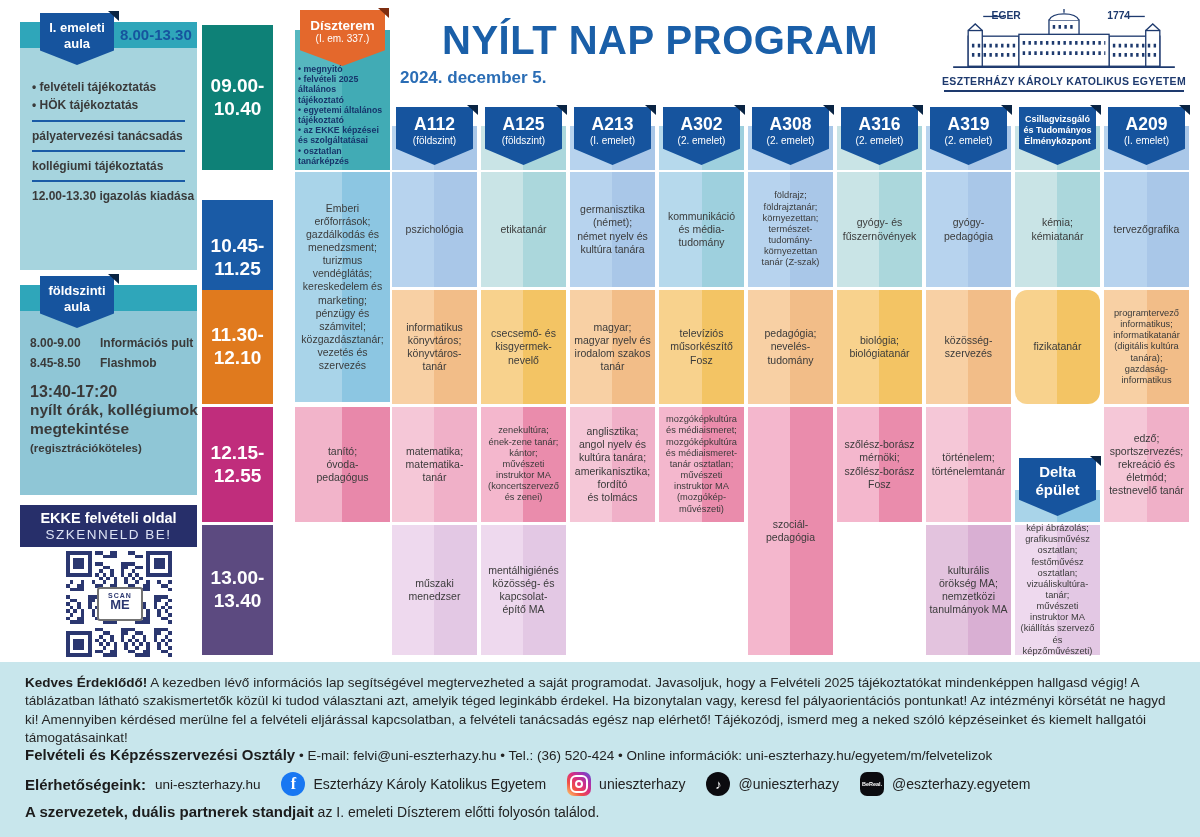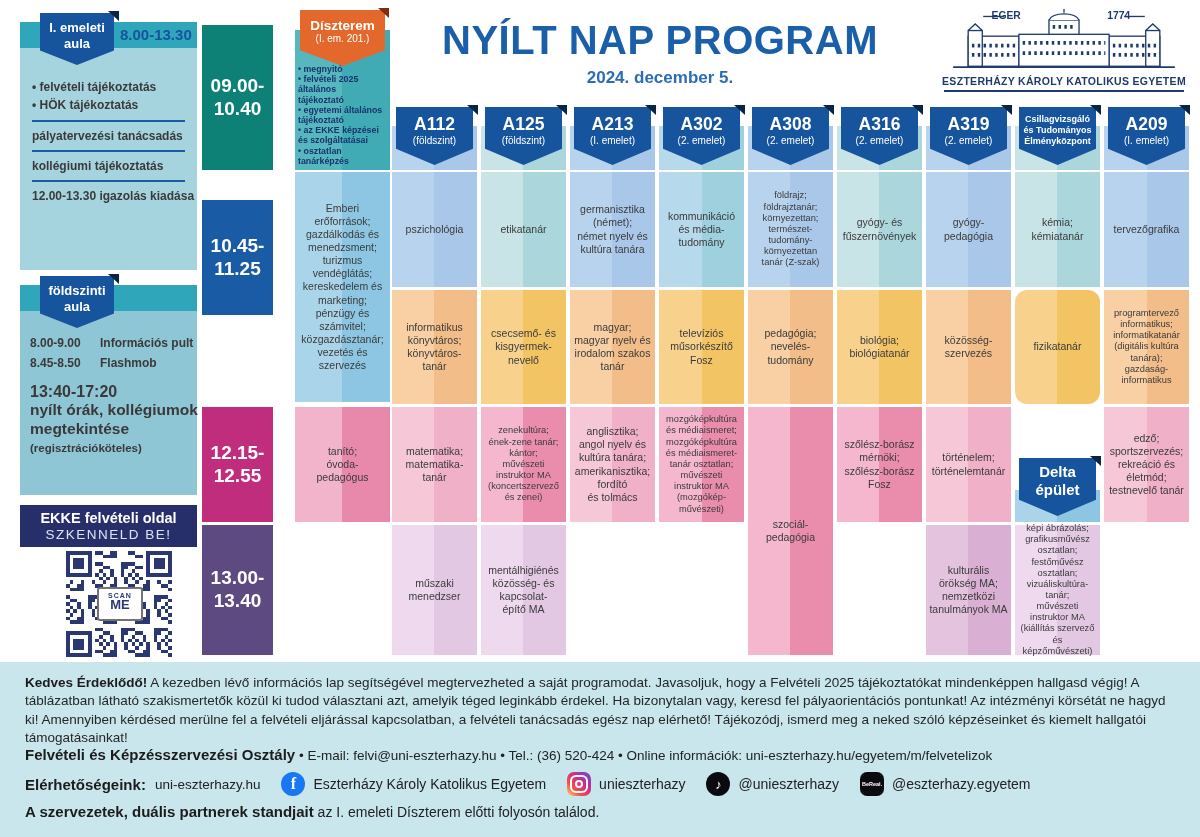--- a/index.html
+++ b/index.html
@@ -4,21 +4,21 @@
 <style>
   html,body{margin:0;padding:0;background:#e8e8e8;}
   .poster{position:relative;width:1200px;height:837px;background:#ffffff;overflow:hidden;
           font-family:"Liberation Sans",sans-serif;-webkit-font-smoothing:antialiased;}
   .abs{position:absolute;}
   .pre{white-space:pre-line;}
 
   
   .main-title{left:400px;top:18px;width:520px;text-align:center;color:#1a5fa8;
               font-size:40px;font-weight:bold;letter-spacing:.5px;}
-  .main-date{left:400px;top:68px;width:520px;text-align:center;color:#2a6db5;
+  .main-date{left:400px;top:68px;width:520px;color:#2a6db5;
              font-size:17px;font-weight:bold;}
   .logo{left:938px;top:8px;width:252px;text-align:center;color:#1e3a6e;}
   .logo-rule{height:2px;background:#1e3a6e;margin:2px 6px;}
   .logo-name{font-size:10.5px;font-weight:bold;letter-spacing:.3px;padding:1px 0;}
 
   
   .band{background:#2fa6ba;}
   .box1-body{background:#a6d4de;}
   .box2-body{background:#8fc6d6;}
   .lp-text{color:#3a3a3a;font-weight:bold;font-size:12px;line-height:1.5;}
@@ -408,40 +408,42 @@
     <div class="qr-label">
       <div class="qr-scan">SCAN</div>
       <div class="qr-me">ME</div>
     </div>
   </div>
 
   <div class="abs tcell t-teal pre" style="top:25px;height:145px;">09.00-
 10.40</div>
   <div class="abs tcell t-blue pre" style="top:172px;height:115px;">10.45-
 11.25</div>
+  <div class="abs tcell t-orange pre" style="top:290px;height:114px;">11.30-
+12.10</div>
   <div class="abs tcell t-magenta pre" style="top:407px;height:115px;">12.15-
 12.55</div>
   <div class="abs tcell t-purple pre" style="top:525px;height:130px;">13.00-
 13.40</div>
 
   <div class="cell v-dteal" style="left:295px;top:30px;width:95px;height:140px;align-items:flex-end;">
     <div class="program-list" style="width:89px;margin-bottom:4px;">• megnyitó
 • felvételi 2025
 általános
 tájékoztató
 • egyetemi általános
 tájékoztató
 • az EKKE képzései
 és szolgáltatásai
 • osztatlan
 tanárképzés</div>
   </div>
   <div class="pennant orange" style="left:300px;top:10px;width:85px;height:56px;">
     <div style="font-size:13.5px;font-weight:bold;margin-top:8px;">Díszterem</div>
-    <div style="font-size:10px;">(I. em. 201.)</div>
+    <div style="font-size:10px;">(I. em. 337.)</div>
   </div>
   <div class="fold orange" style="left:378px;top:8px;"></div>
   <div class="cell v-dblue" style="left:295px;top:172px;width:95px;height:230px;">
     <div class="ct">Emberi
 erőforrások;
 gazdálkodás és
 menedzsment;
 turizmus
 vendéglátás;
 kereskedelem és

